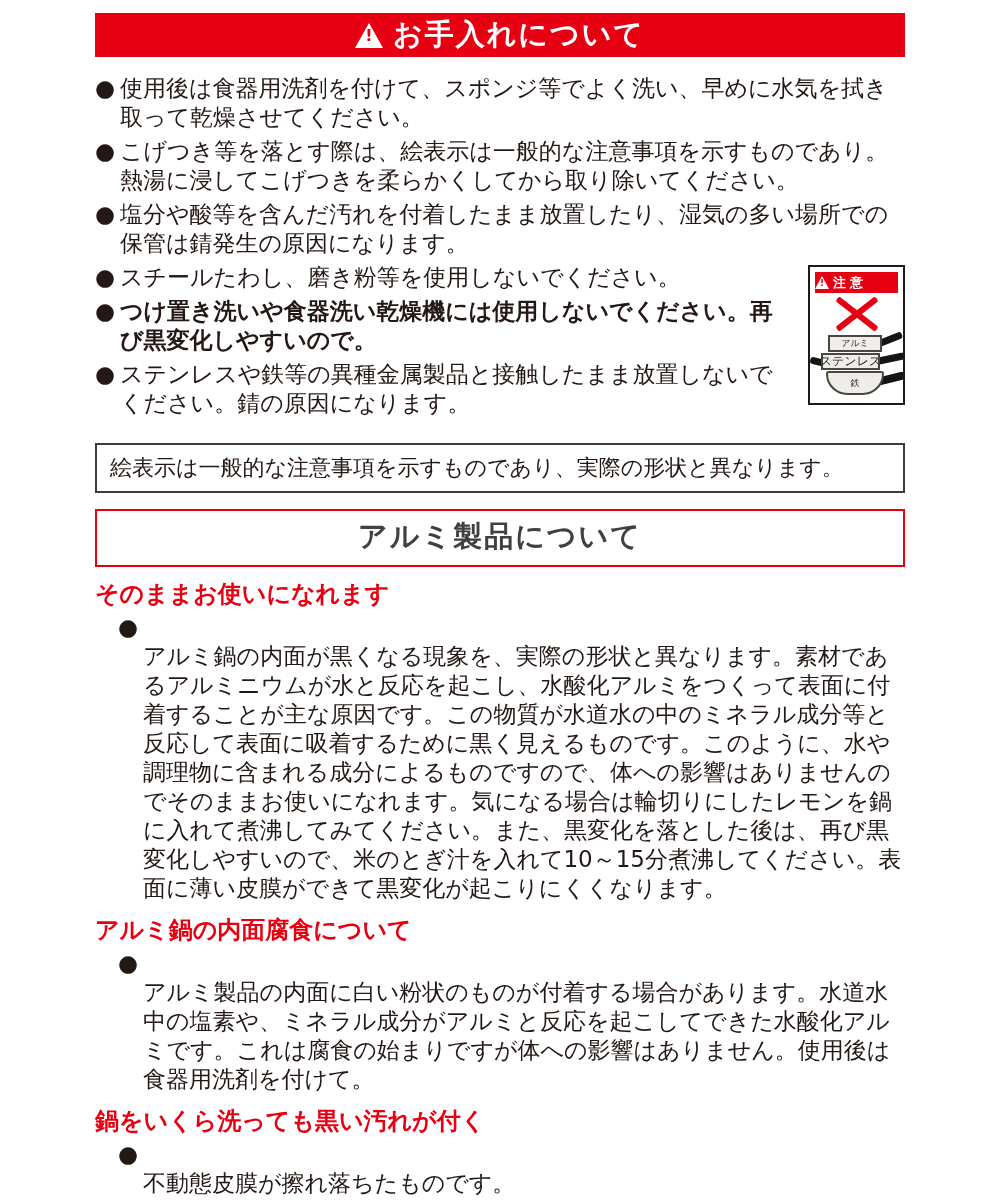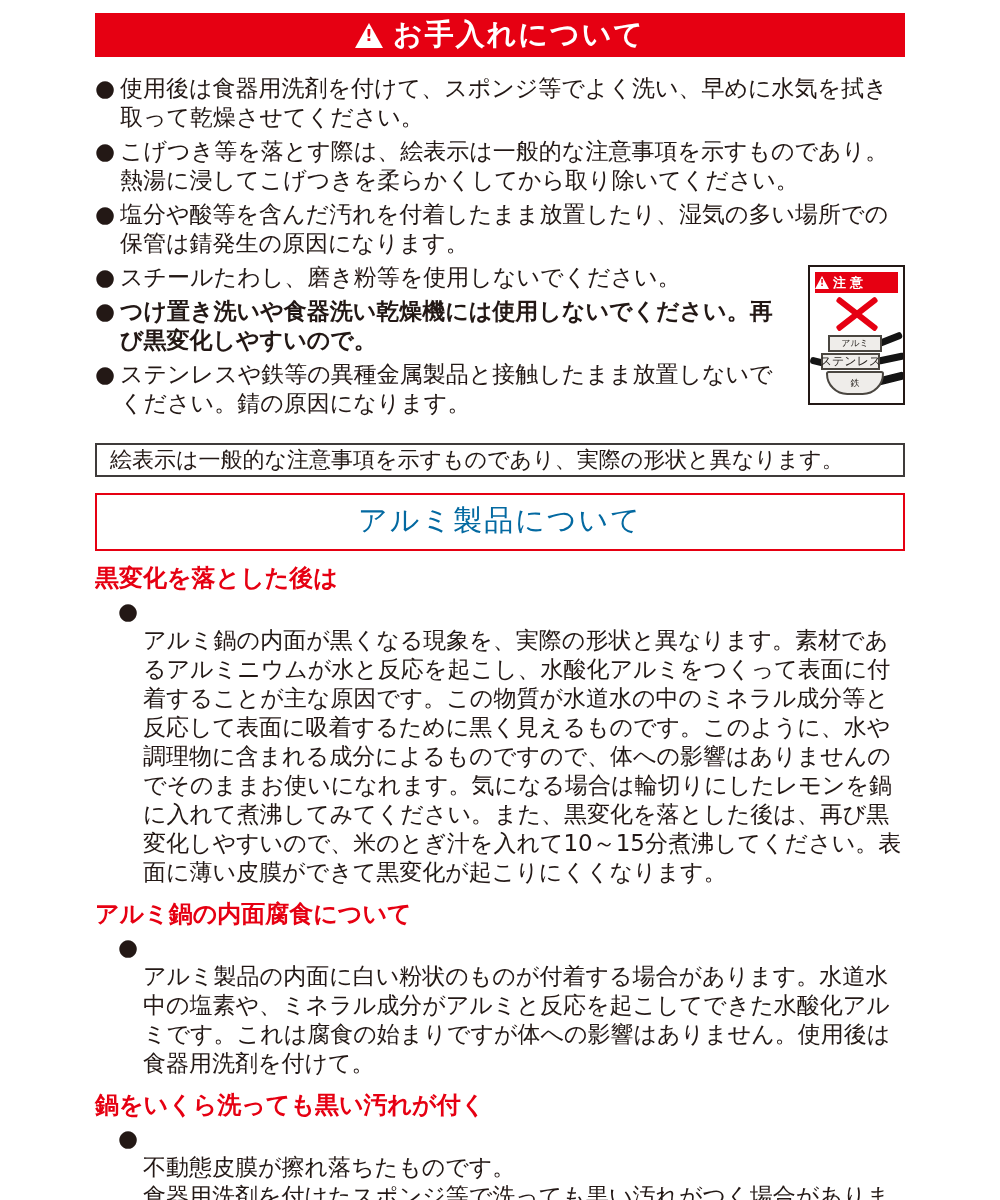--- a/index.html
+++ b/index.html
@@ -70,29 +70,29 @@
     box-sizing:border-box;display:flex;align-items:center;justify-content:center;
     font-size:9px;color:#2a2622;white-space:nowrap;
   }
   .pan.p1{left:13px;top:2px;width:54px;height:17px;}
   .pan.p2{left:6px;top:20px;width:59px;height:17px;font-size:12px;}
   .pan.p3{left:11px;top:38px;width:58px;height:24px;border-radius:3px 3px 24px 24px;}
 
   
   .note-box{
     clear:both;margin-top:25px;border:2px solid #3f3b3a;
-    padding:1px 13px;font-size:22px;line-height:28px;
+    padding:9px 13px;font-size:22px;line-height:28px;
   }
 
   
   .section-box{
     margin-top:16px;border:2px solid #e60012;text-align:center;
     padding:6px 0 8px 0;
   }
-  .section-title{color:#0369a1;font-size:29px;font-weight:normal;letter-spacing:2px;}
+  .section-title{color:#404040;font-size:29px;font-weight:bold;letter-spacing:2px;}
   .topic-heading{color:#e60012;font-size:24px;font-weight:bold;margin:11px 0 3px 0;}
   .topic-body{
     margin-left:23px;position:relative;padding-left:25px;
     font-size:23px;line-height:29px;white-space:pre-line;
   }
   .topic-body .dot{position:absolute;left:0;top:0;}
 </style>
 </head>
 <body>
 
@@ -148,21 +148,21 @@
   </div>
 
   <div class="note-box">
     <span>絵表示は一般的な注意事項を示すものであり、実際の形状と異なります。</span>
   </div>
 
   <div class="section-box">
     <span class="section-title">アルミ製品について</span>
   </div>
 
-  <div class="topic-heading">黒変化を落とした後は</div>
+  <div class="topic-heading">そのままお使いになれます</div>
   <div class="topic-body">
     <span class="dot">●</span><span>アルミ鍋の内面が黒くなる現象を、実際の形状と異なります。素材であるアルミニウムが水と反応を起こし、水酸化アルミをつくって表面に付着することが主な原因です。この物質が水道水の中のミネラル成分等と反応して表面に吸着するために黒く見えるものです。このように、水や調理物に含まれる成分によるものですので、体への影響はありませんのでそのままお使いになれます。気になる場合は輪切りにしたレモンを鍋に入れて煮沸してみてください。また、黒変化を落とした後は、再び黒変化しやすいので、米のとぎ汁を入れて10～15分煮沸してください。表面に薄い皮膜ができて黒変化が起こりにくくなります。</span>
   </div>
 
   <div class="topic-heading">アルミ鍋の内面腐食について</div>
   <div class="topic-body">
     <span class="dot">●</span><span>アルミ製品の内面に白い粉状のものが付着する場合があります。水道水中の塩素や、ミネラル成分がアルミと反応を起こしてできた水酸化アルミです。これは腐食の始まりですが体への影響はありません。使用後は食器用洗剤を付けて。</span>
   </div>
 
   <div class="topic-heading">鍋をいくら洗っても黒い汚れが付く</div>

